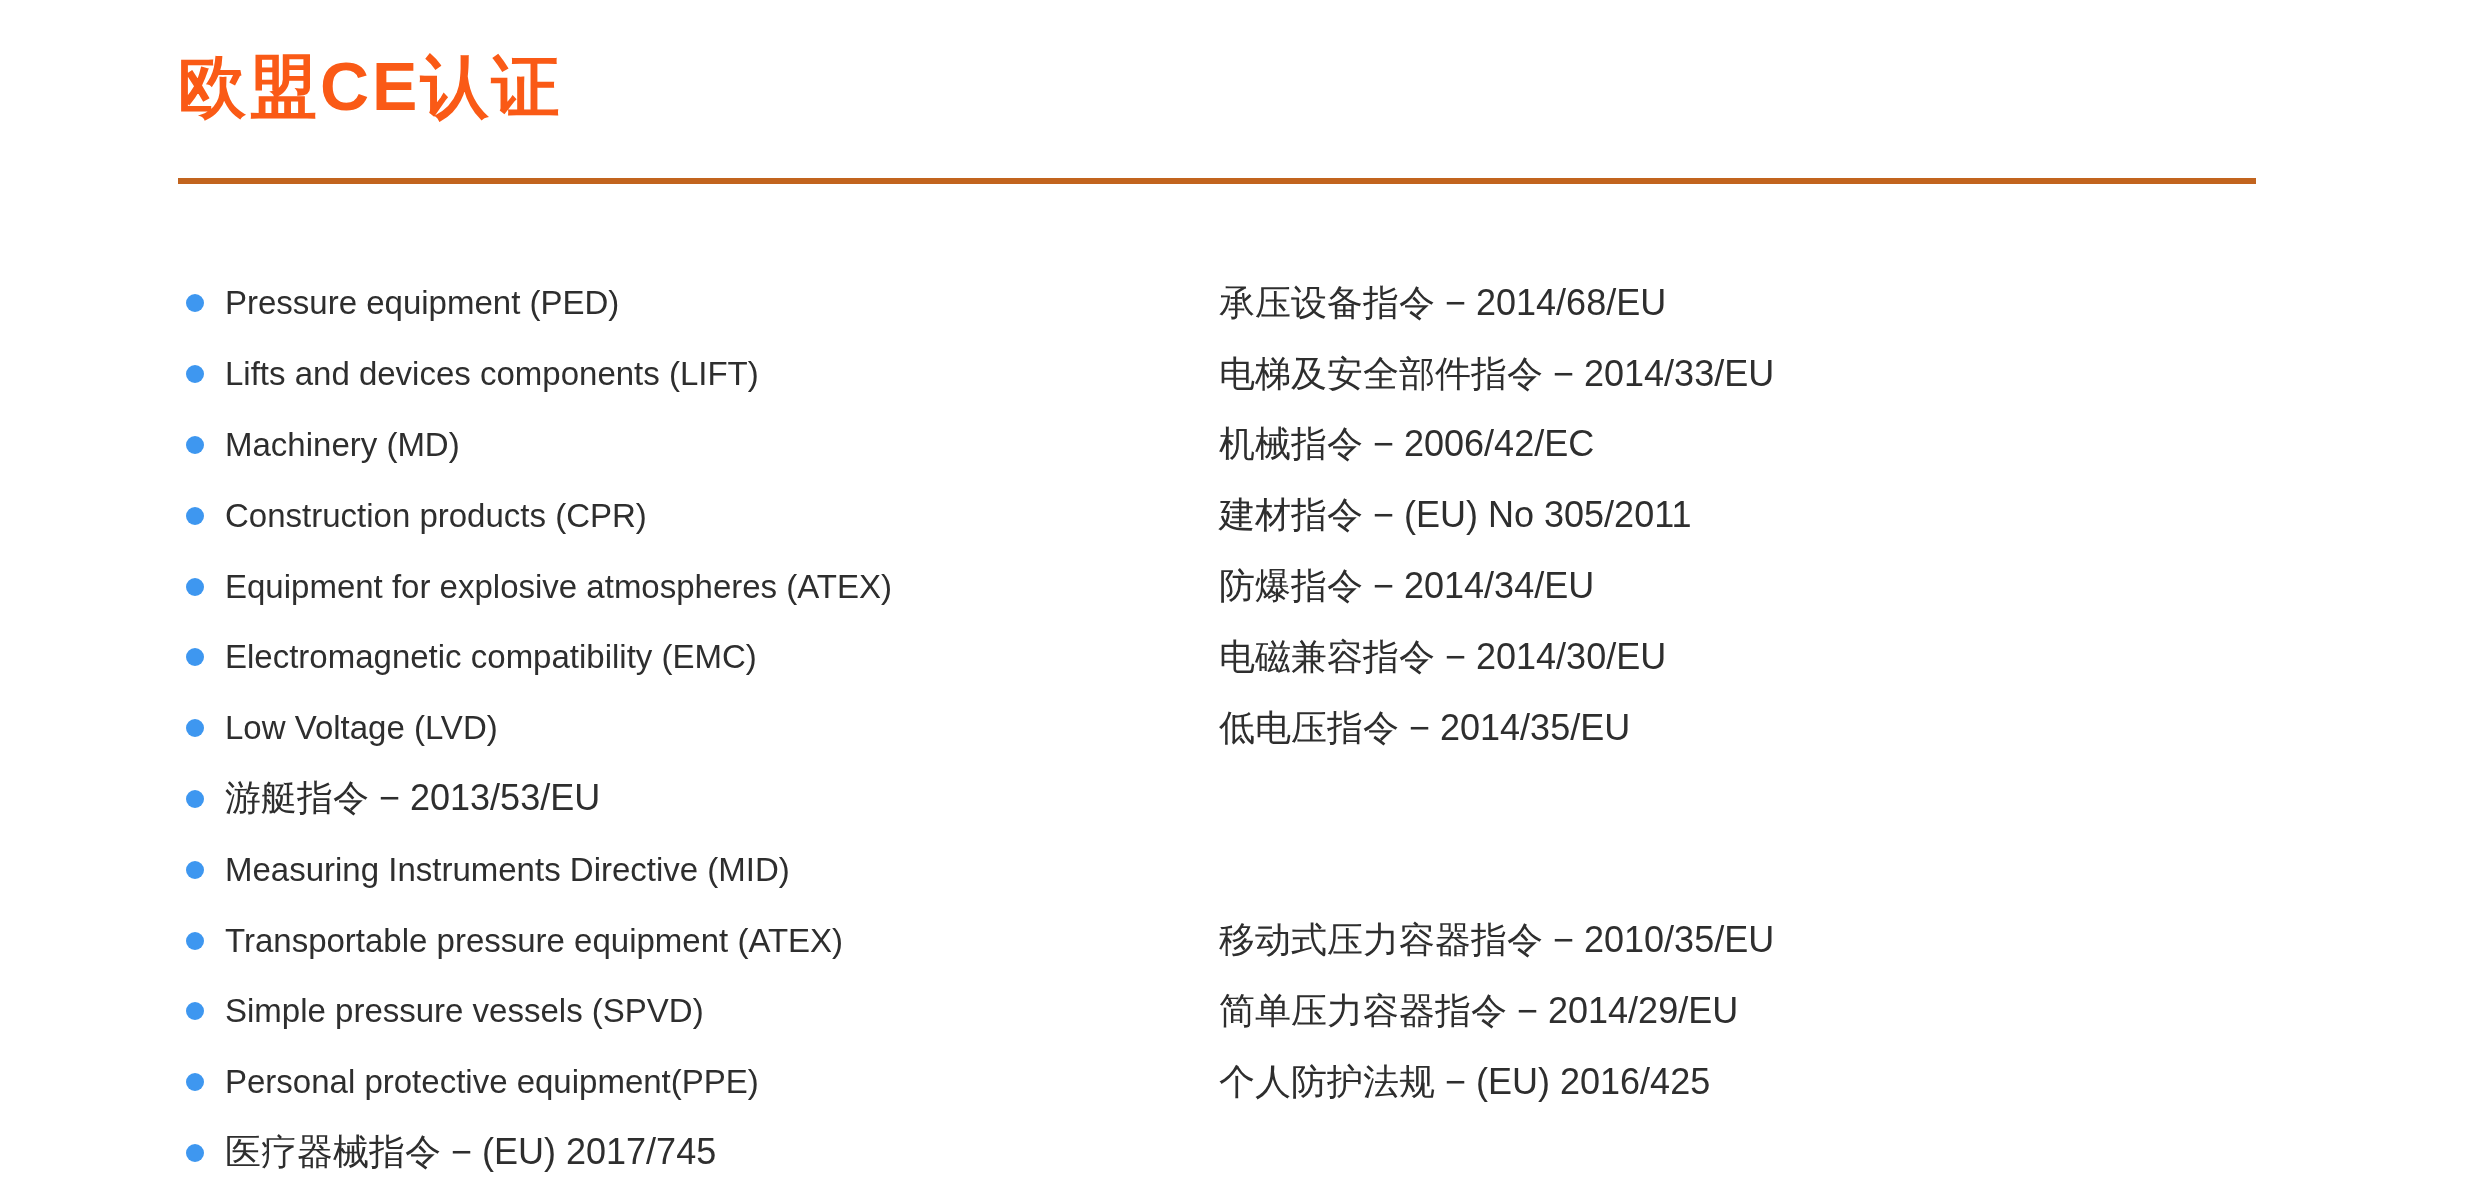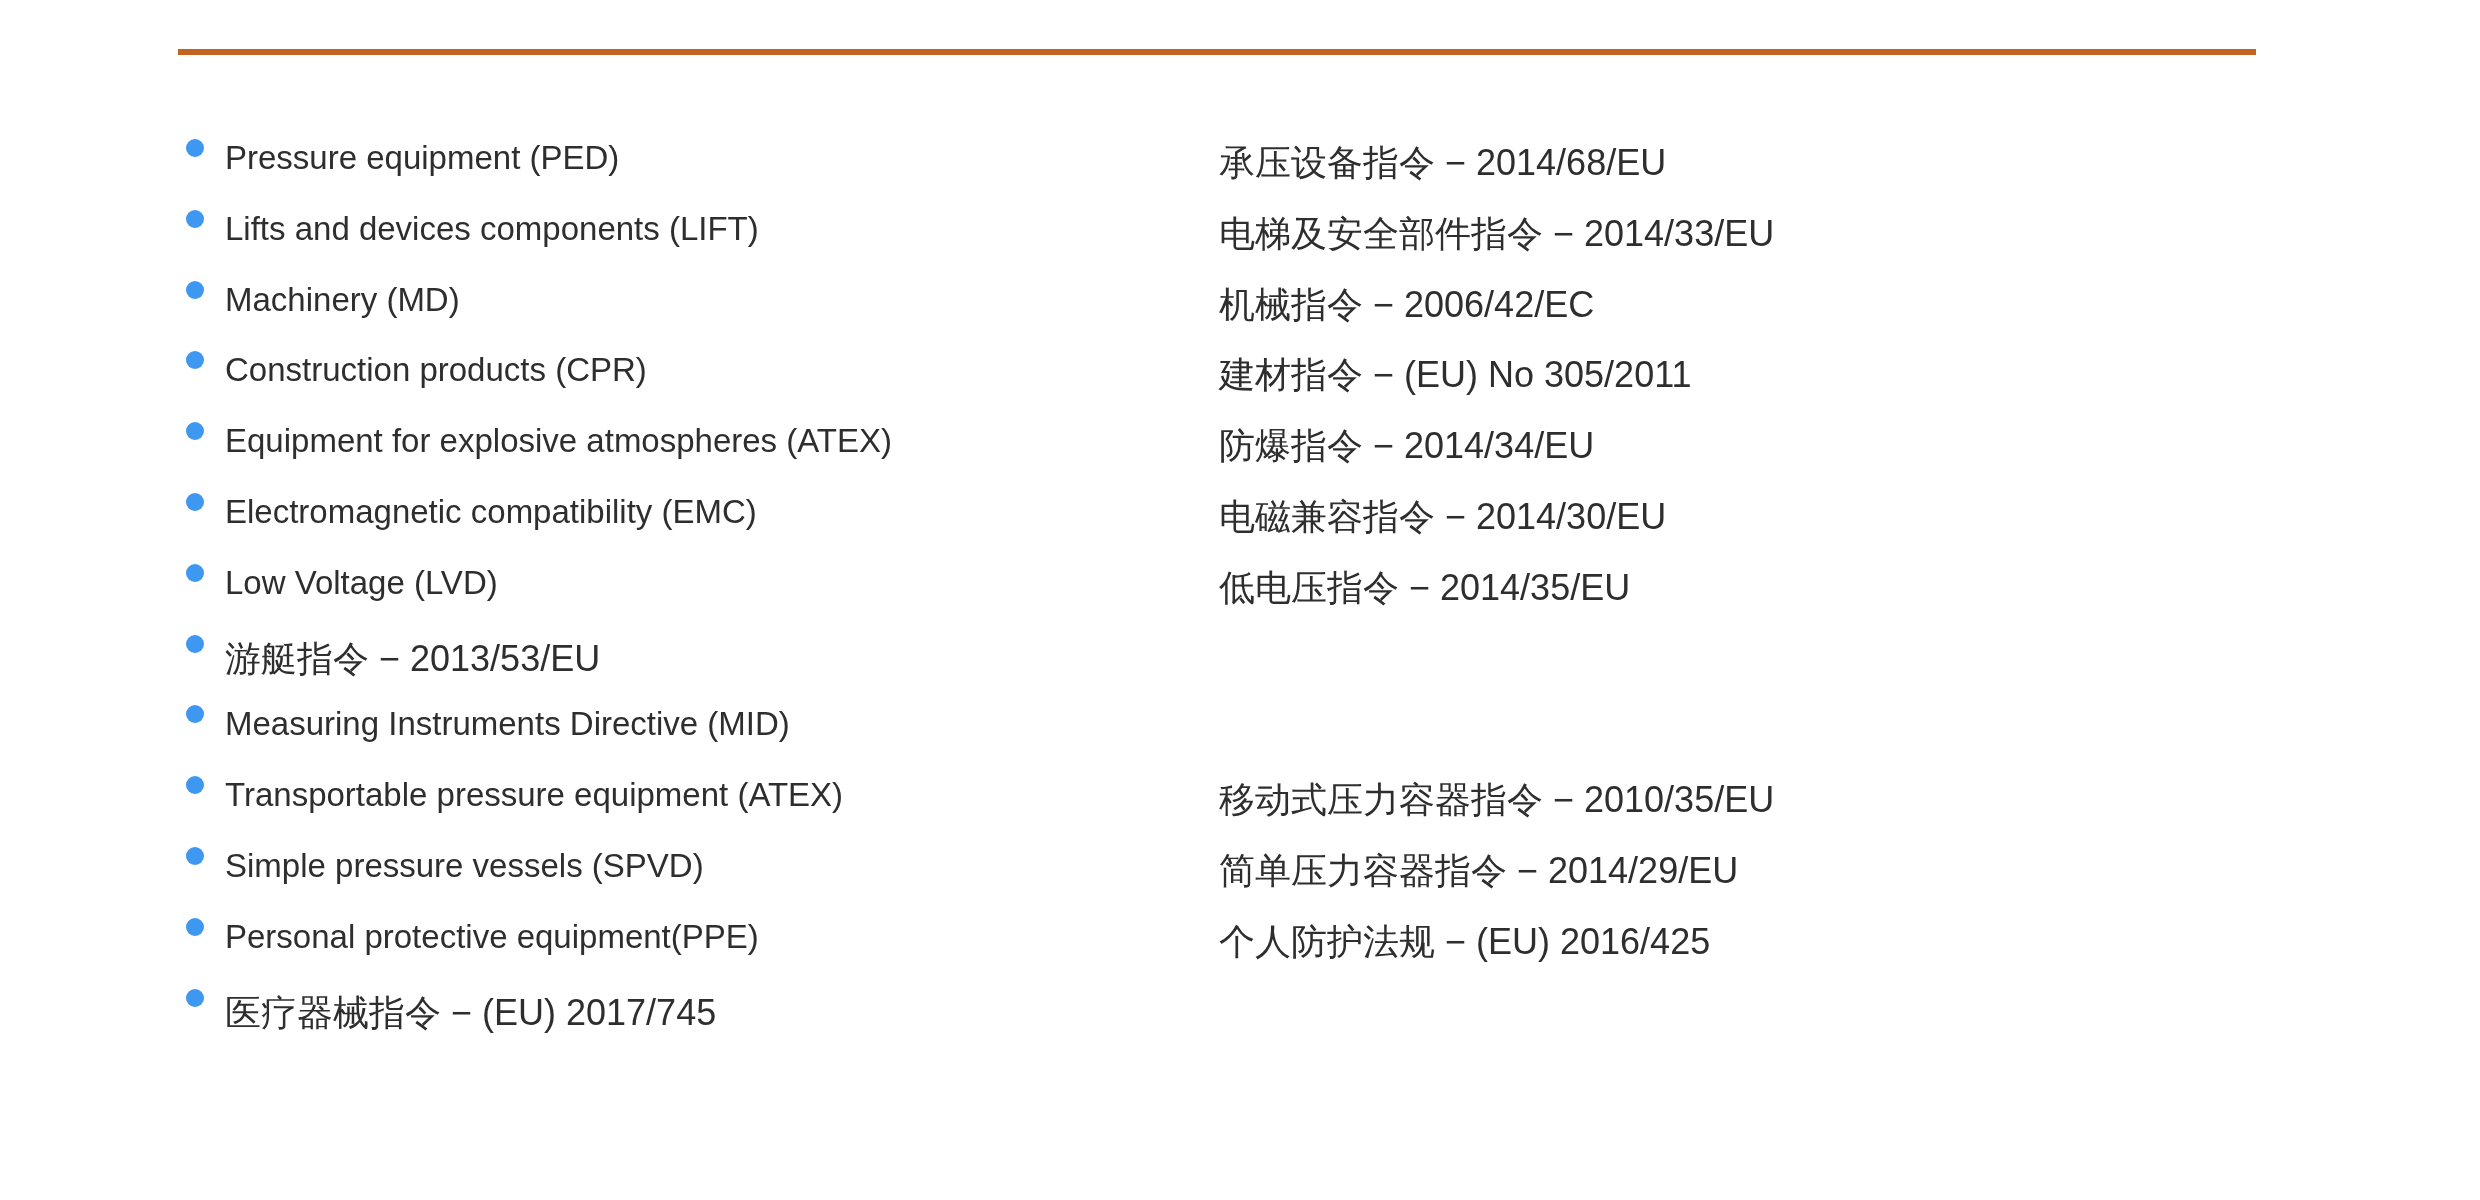--- a/index.html
+++ b/index.html
@@ -38,21 +38,21 @@
     width: 2078px;
     height: 6px;
     background: var(--divider-color);
   }
   .directive-list {
     margin-top: 84px;
     margin-left: 8px;
   }
   .row {
     display: flex;
-    align-items: flex-start;
+    align-items: center;
     height: 70.8px;
   }
   .bullet {
     flex: 0 0 auto;
     width: 18px;
     height: 18px;
     border-radius: 50%;
     background: var(--bullet-color);
     margin-right: 21px;
   }
@@ -65,20 +65,21 @@
   .col-zh {
     font-size: 36px;
     color: var(--text-color);
     white-space: nowrap;
   }
 </style>
 </head>
 <body>
 
 <div class="page">
+  <h1 class="title">欧盟CE认证</h1>
 
   <div class="divider"></div>
 
   <div class="directive-list">
   <div class="row">
     <span class="bullet"></span>
     <span class="col-en">Pressure equipment (PED)</span>
     <span class="col-zh">承压设备指令 − 2014/68/EU</span>
   </div>
 

